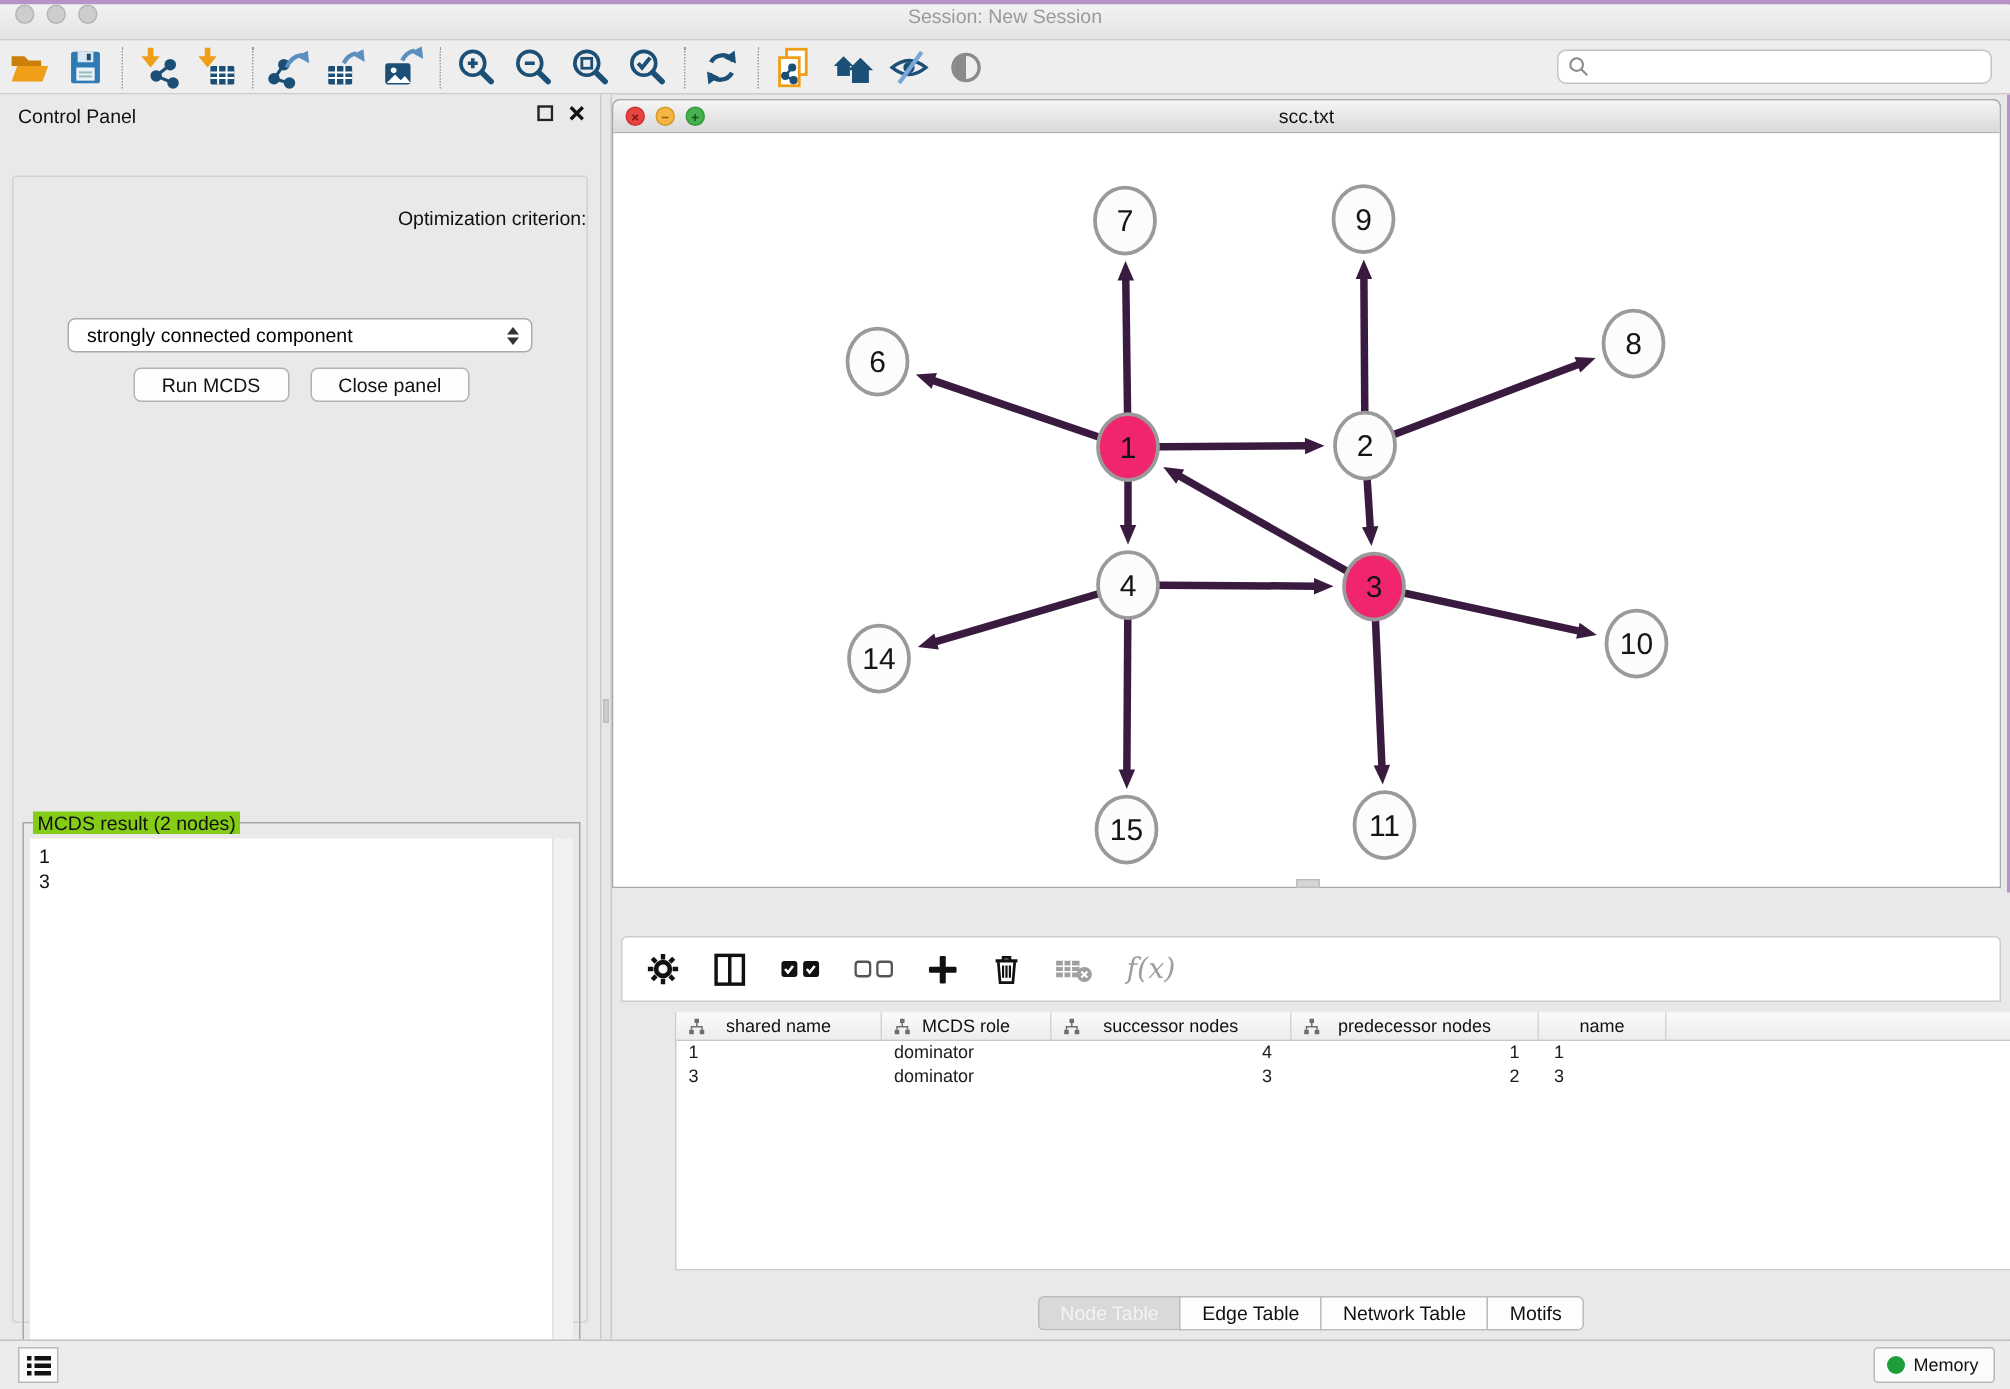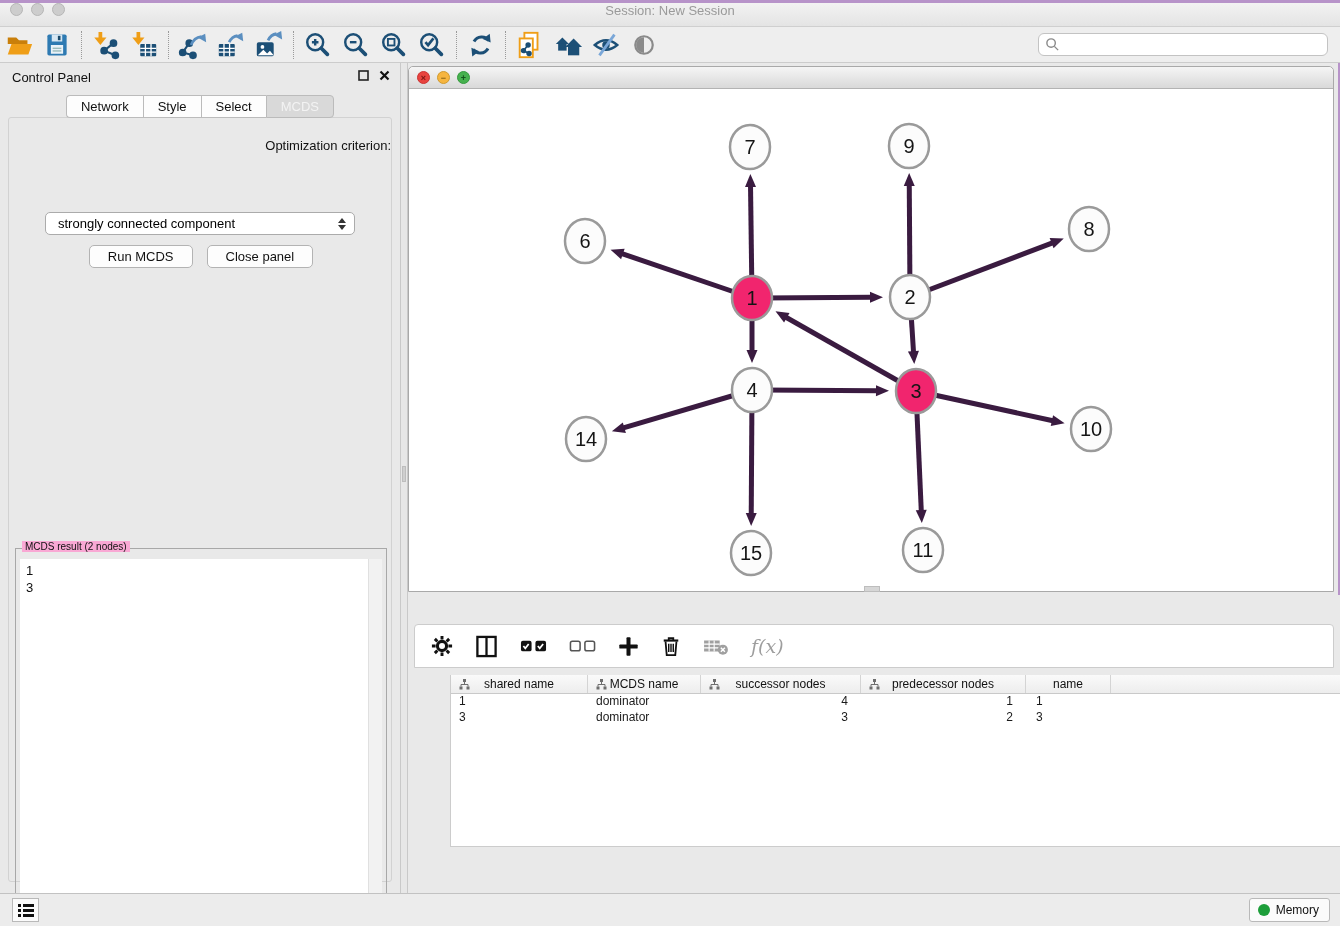--- a/index.html
+++ b/index.html
@@ -45,21 +45,21 @@
     border:1px solid #ababab; border-radius:5px; display:flex; align-items:center; font-size:13px; }
   .select-box .sel-text { margin-left:12px; flex:1; }
   .stepper { margin-right:8px; display:flex; flex-direction:column; gap:2px; }
   .stepper .up { width:0;height:0;border-left:4px solid transparent;border-right:4px solid transparent;border-bottom:5px solid #333; }
   .stepper .down { width:0;height:0;border-left:4px solid transparent;border-right:4px solid transparent;border-top:5px solid #333; }
   .btn-row { position:absolute; left:0; top:127px; width:384px; display:flex; justify-content:center; gap:14px; }
   .push-btn { height:23px; padding:0 18px; background:#fdfdfd; border:1px solid #b3b3b3; border-radius:5px;
     font-size:13px; color:#111; display:flex; align-items:center; }
   .result-group { position:absolute; left:6px; top:430px; width:372px; height:382px;
     border:1px solid #a8a8a8; }
-  .result-legend { position:absolute; left:6px; top:-8px; background:#f9a8d4; padding:0 3px; font-size:10px; color:#111; }
+  .result-legend { position:absolute; left:6px; top:-8px; background:#84cc16; padding:0 3px; font-size:13px; color:#111; }
   .result-area { position:absolute; left:4px; top:10px; right:18px; bottom:4px; background:#ffffff;
     font-size:13px; color:#111; padding:3px 0 0 6px; line-height:17px; }
   .result-scroll { position:absolute; top:10px; right:4px; bottom:4px; width:14px; background:#f2f2f2; border-left:1px solid #e0e0e0; }
 
   
   .vsplit { position:absolute; left:400px; top:63px; width:8px; height:830px; background:#e7e7e7;
     border-left:1px solid #c9c9c9; border-right:1px solid #c9c9c9; }
   .vsplit-handle { position:absolute; left:1px; top:403px; width:4px; height:16px; background:#cfcfcf; border:1px solid #bdbdbd; }
 
   
@@ -270,26 +270,20 @@
     <span class="panel-title">Control Panel</span>
     <span class="panel-head-icons">
       <svg width="11" height="11" viewBox="0 0 11 11">
           <rect x="1" y="1" width="9" height="9" fill="none" stroke="#222" stroke-width="1.6"></rect>
         </svg>
       <svg width="11" height="11" viewBox="0 0 11 11">
           <path d="M1.5 1.5l8 8M9.5 1.5l-8 8" stroke="#111" stroke-width="2.2"></path>
         </svg>
     </span>
   </div>
-  <div class="cp-tabs">
-    <div class="tab">Network</div>
-    <div class="tab">Style</div>
-    <div class="tab">Select</div>
-    <div class="tab active">MCDS</div>
-  </div>
   <div class="cp-body">
     <div class="opt-label">Optimization criterion:</div>
     <div class="select-box">
       <span class="sel-text">strongly connected component</span>
       <span class="stepper">
           <span class="up"></span>
           <span class="down"></span>
         </span>
     </div>
     <div class="btn-row">
@@ -311,20 +305,21 @@
   <div class="vsplit-handle"></div>
 </div>
 
 <div class="netwin">
   <div class="net-titlebar">
     <div class="net-lights">
       <div class="nl red">×</div>
       <div class="nl yellow">−</div>
       <div class="nl green">+</div>
     </div>
+    <div class="net-title">scc.txt</div>
   </div>
   <div class="net-canvas">
     <svg id="graph-svg" width="924" height="503">
         <line x1="343" y1="209" x2="341.5165109873833" y2="96.99657954744124" stroke="#3a1b40" stroke-width="5"></line>
         <polygon points="341.3575845297269,84.9976319943824 347.02927248734,97.92365055043696 336.0302372303694,98.069333136622" fill="#3a1b40"></polygon>
         <line x1="343" y1="209" x2="212.90929254836905" y2="164.5977824865691" stroke="#3a1b40" stroke-width="5"></line>
         <polygon points="201.55258714887088,160.7215417214709 215.6322950156639,159.7156459088906 212.0790743143239,170.12595919176394" fill="#3a1b40"></polygon>
         <line x1="343" y1="209" x2="462.000781101353" y2="208.24683049935854" stroke="#3a1b40" stroke-width="5"></line>
         <polygon points="474.00054076247517,208.17088265340206 461.03561055898956,213.75304933120256 460.9659917001961,202.7532696418406" fill="#3a1b40"></polygon>
         <line x1="343" y1="209" x2="343" y2="262" stroke="#3a1b40" stroke-width="5"></line>
@@ -467,21 +462,21 @@
           </svg>
         <span>shared name</span>
       </div>
       <div class="th" style="width:113px">
         <svg class="tree-ico" width="11" height="11" viewBox="0 0 11 11">
             <rect x="4" y="0" width="3" height="3" fill="#6e6e6e"></rect>
             <rect x="0.5" y="7.5" width="3" height="3" fill="#6e6e6e"></rect>
             <rect x="7.5" y="7.5" width="3" height="3" fill="#6e6e6e"></rect>
             <path d="M5.5 3v2.5M2 7.5V5.5h7v2" fill="none" stroke="#6e6e6e" stroke-width="1"></path>
           </svg>
-        <span>MCDS name</span>
+        <span>MCDS role</span>
       </div>
       <div class="th" style="width:160px">
         <svg class="tree-ico" width="11" height="11" viewBox="0 0 11 11">
             <rect x="4" y="0" width="3" height="3" fill="#6e6e6e"></rect>
             <rect x="0.5" y="7.5" width="3" height="3" fill="#6e6e6e"></rect>
             <rect x="7.5" y="7.5" width="3" height="3" fill="#6e6e6e"></rect>
             <path d="M5.5 3v2.5M2 7.5V5.5h7v2" fill="none" stroke="#6e6e6e" stroke-width="1"></path>
           </svg>
         <span>successor nodes</span>
       </div>
@@ -507,20 +502,26 @@
     </div>
     <div class="tbl-row">
       <div class="td l" style="width:137px">3</div>
       <div class="td l" style="width:113px">dominator</div>
       <div class="td r" style="width:160px">3</div>
       <div class="td r" style="width:165px">2</div>
       <div class="td l" style="width:85px; padding-left:10px">3</div>
     </div>
   </div>
 
+  <div class="tp-tabs">
+    <div class="tab active">Node Table</div>
+    <div class="tab">Edge Table</div>
+    <div class="tab">Network Table</div>
+    <div class="tab">Motifs</div>
+  </div>
 </div>
 
 <div class="statusbar">
   <div class="list-btn">
     <svg width="18" height="16" viewBox="0 0 18 16">
         <rect x="1" y="2" width="3" height="3" fill="#111"></rect>
         <rect x="6" y="2" width="11" height="3" fill="#111"></rect>
         <rect x="1" y="7" width="3" height="3" fill="#111"></rect>
         <rect x="6" y="7" width="11" height="3" fill="#111"></rect>
         <rect x="1" y="12" width="3" height="3" fill="#111"></rect>

